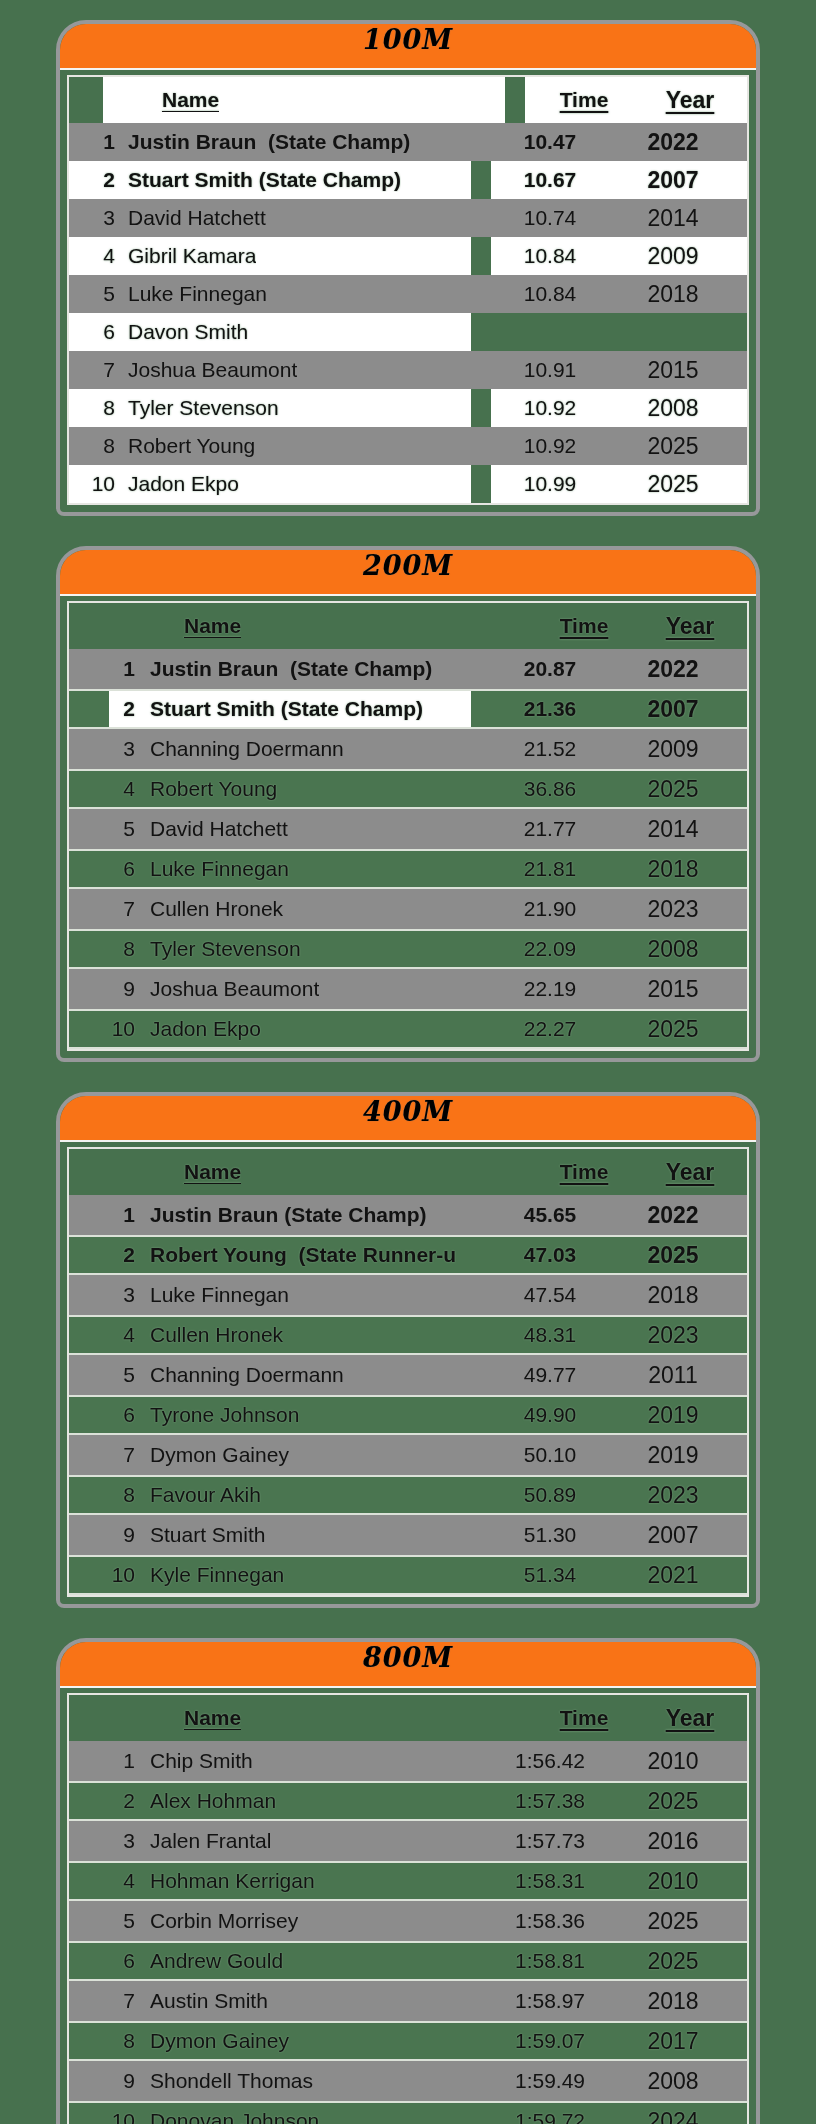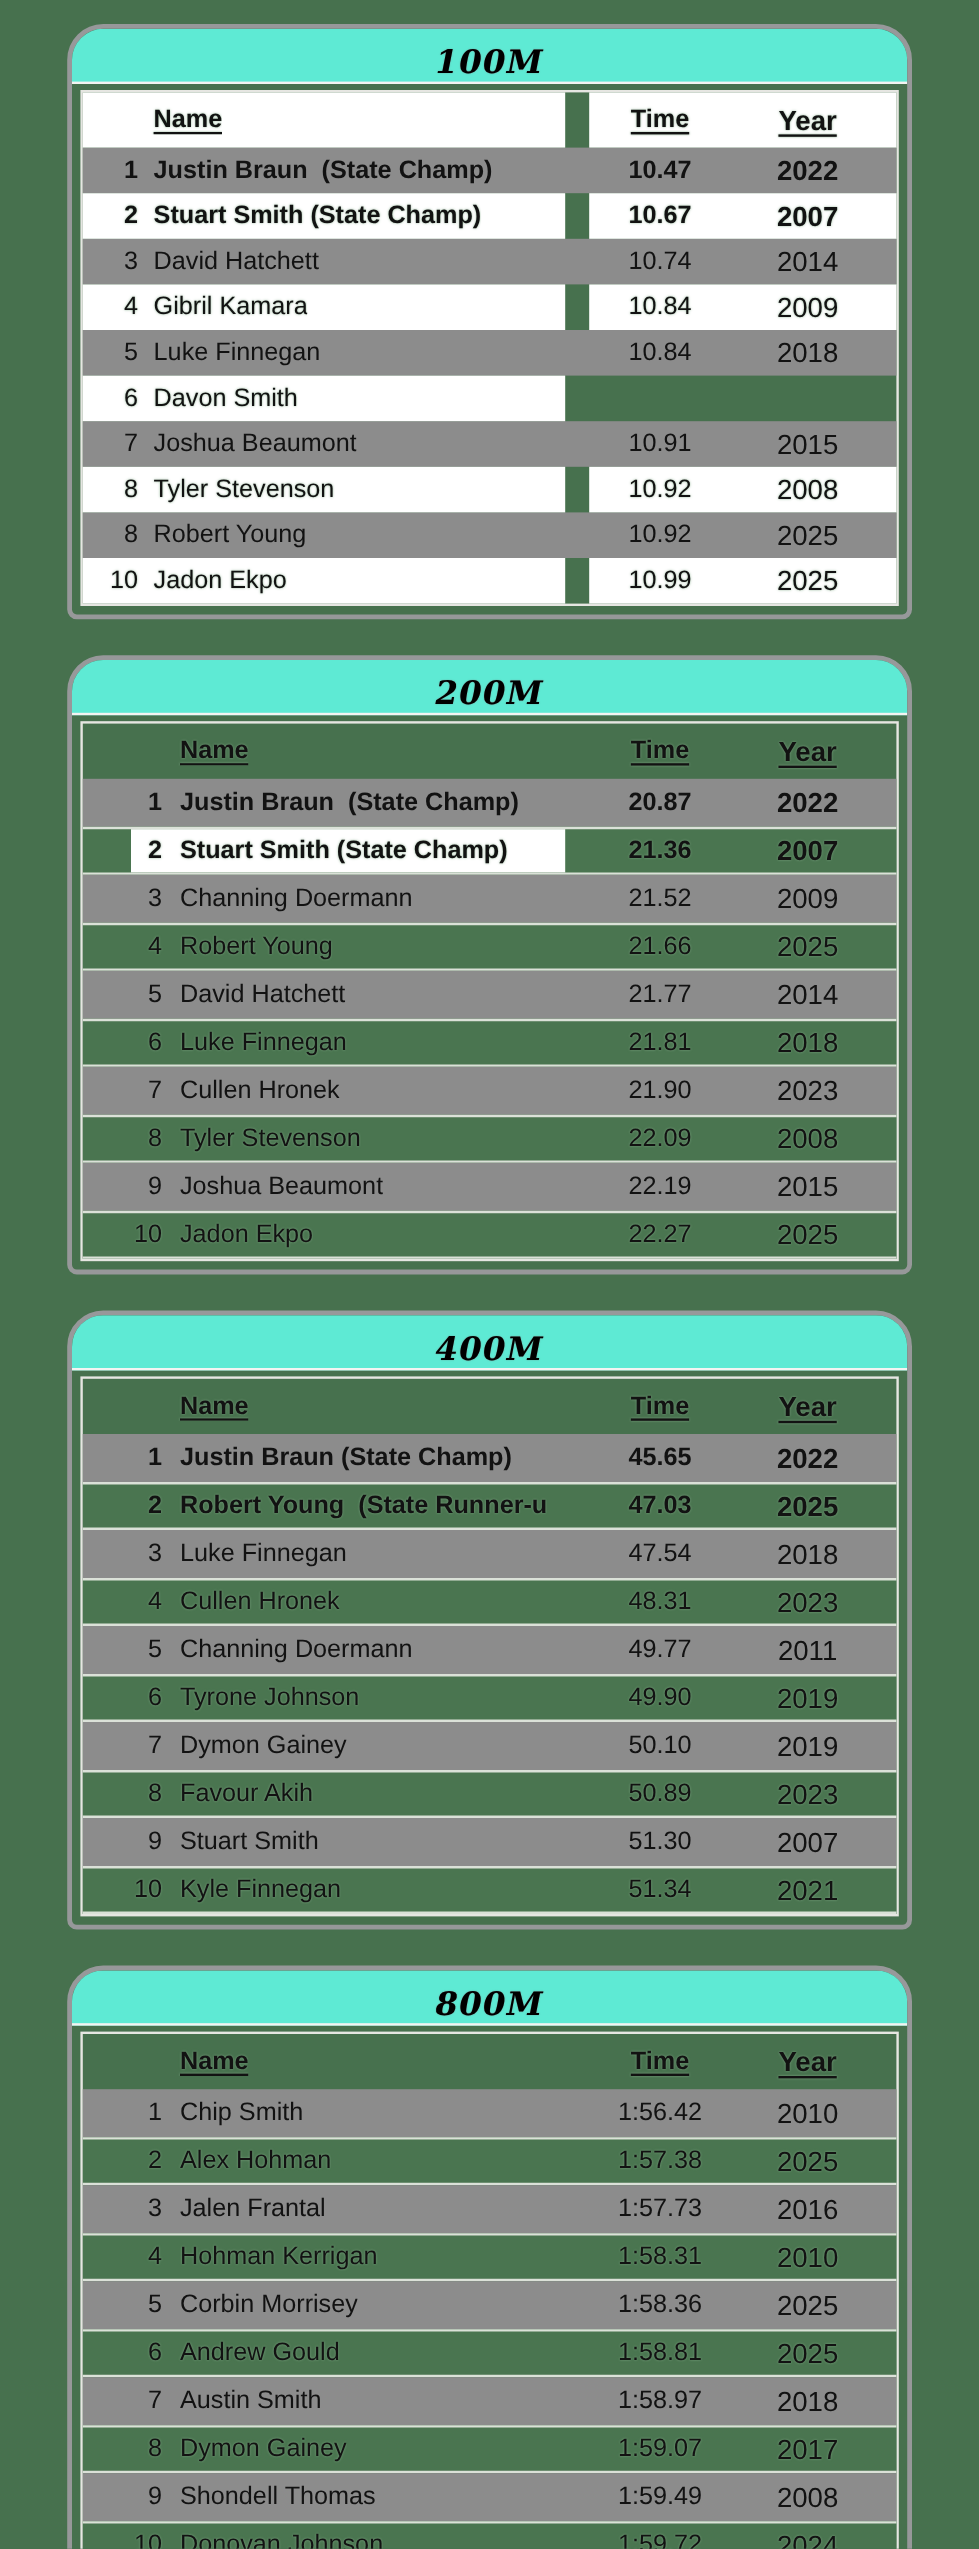--- a/index.html
+++ b/index.html
@@ -12,38 +12,38 @@
   .board{padding-top:20px;}
   .table-card{
     width:704px;margin:0 auto 30px;
     border:4px solid #97989A;
     border-radius:30px 30px 8px 8px;
     background:#47714E;
     overflow:hidden;
     box-sizing:border-box;
   }
   .title-band{
-    height:44px;background:#5eead4;
-    display:flex;align-items:flex-end;justify-content:center;
+    height:44px;background:#f97316;
+    display:flex;align-items:flex-start;justify-content:center;
     border-bottom:2px solid #F4F4F2;
   }
   .title{
     font-family:"DejaVu Serif",serif;
     font-style:italic;font-weight:bold;
     font-size:27px;color:#000;letter-spacing:1px;
     text-shadow:0 0 1px #777;
   }
   .table-body{
     margin:5px 7px 7px;
     border:2px solid #E6E6E2;
     background:#47714E;
   }
   .row{display:flex;align-items:stretch;height:38px;box-sizing:border-box;}
   .green-theme .row{height:40px;}
-  .row.header-row{height:46px;}
+  .row.header-row{height:46px;padding-left:34px;}
   .seg{display:flex;align-items:center;min-width:0;}
   .seg-name{width:402px;}
   .gap{width:20px;}
   .seg-vals{flex:1;display:flex;align-items:center;}
   .rank{width:46px;text-align:right;font-size:21px;flex:none;}
   .green-theme .rank{width:66px;}
   .name{padding-left:13px;font-size:21px;white-space:pre;overflow:hidden;}
   .green-theme .name{padding-left:15px;}
   .time{width:118px;text-align:center;font-size:21px;flex:none;}
   .year{flex:1;text-align:center;font-size:23px;padding-right:10px;}
@@ -251,21 +251,21 @@
       <span class="year">2009</span>
     </div>
   </div>
         <div class="row green">
     <div class="seg seg-name">
       <span class="rank">4</span>
       <span class="name">Robert Young</span>
     </div>
     <div class="gap"></div>
     <div class="seg seg-vals">
-      <span class="time">21.66</span>
+      <span class="time">36.86</span>
       <span class="year">2025</span>
     </div>
   </div>
         <div class="row gray">
     <div class="seg seg-name">
       <span class="rank">5</span>
       <span class="name">David Hatchett</span>
     </div>
     <div class="gap"></div>
     <div class="seg seg-vals">

